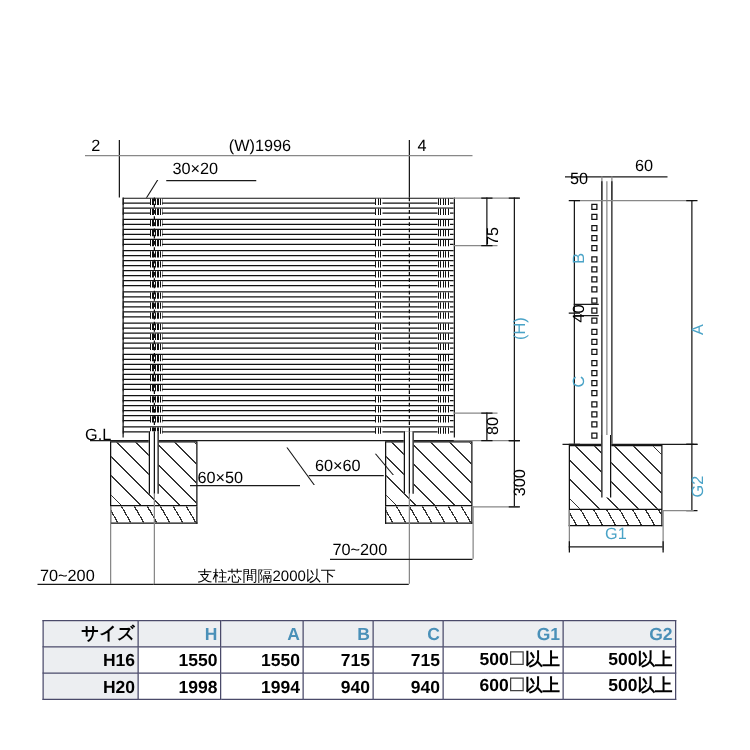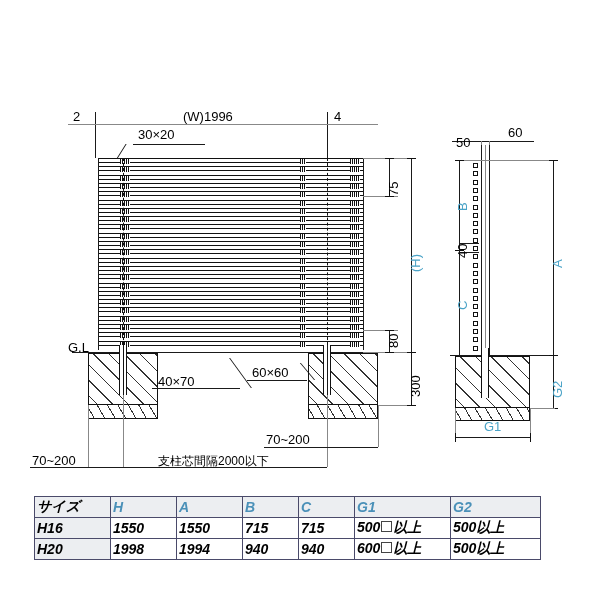--- a/index.html
+++ b/index.html
@@ -69,26 +69,25 @@
 
   
   .tbl{
     position:absolute;left:34px;top:496px;
     border-collapse:collapse;
     font-size:14px;
     background:#fff;
   }
   .tbl td,.tbl th{
     border:1px solid #4a4a6a;
-    text-align:left;
+    text-align:right;
     padding:1px 2px;
     height:20px;
     font-weight:normal;
     box-sizing:border-box;
-    font-style:italic;
   }
   .tbl thead th{background:#eceef1;font-weight:bold;}
   .tbl thead th.hblue{color:#4a90b8;}
   .tbl tbody td.rowhdr{background:#eceef1;font-weight:bold;}
   .tbl tbody td{font-weight:bold;}
   .tbl .c-size{width:76px;}
   .tbl .c-h{width:66px;}
   .tbl .c-a{width:66px;}
   .tbl .c-b{width:56px;}
   .tbl .c-c{width:56px;}
@@ -272,21 +271,21 @@
   <div class="gravel" style="left:88px;top:405px;width:70px;height:14px;"></div>
 
   <div class="post" style="left:119px;top:345px;width:8px;height:50px;background:#fff;"></div>
   <div class="vl" style="left:123px;top:345px;height:50px;border-left:1px solid #111;"></div>
 
   <div class="footing" style="left:308px;top:353px;width:70px;height:52px;"></div>
   <div class="gravel" style="left:308px;top:405px;width:70px;height:14px;"></div>
   <div class="post" style="left:323px;top:345px;width:8px;height:50px;background:#fff;"></div>
   <div class="vl" style="left:327px;top:345px;height:50px;"></div>
 
-  <div class="lbl" style="left:158px;top:375px;">40×70</div>
+  <div class="lbl" style="left:158px;top:375px;">60×50</div>
   <div class="hl" style="left:152px;top:388px;width:88px;"></div>
   <div style="position:absolute;left:240px;top:358px;width:22px;height:30px;border-left:1px solid #111;transform:skewX(36deg);"></div>
 
   <div class="lbl" style="left:252px;top:366px;">60×60</div>
   <div class="hl" style="left:247px;top:380px;width:60px;"></div>
   <div style="position:absolute;left:307px;top:363px;width:14px;height:17px;border-left:1px solid #111;transform:skewX(40deg);"></div>
 
   <div class="vl gray" style="left:363px;top:158px;width:0;height:0;"></div>
   <div class="hl gray" style="left:363px;top:158px;width:52px;"></div>
   <div class="hl gray" style="left:363px;top:196px;width:35px;"></div>

